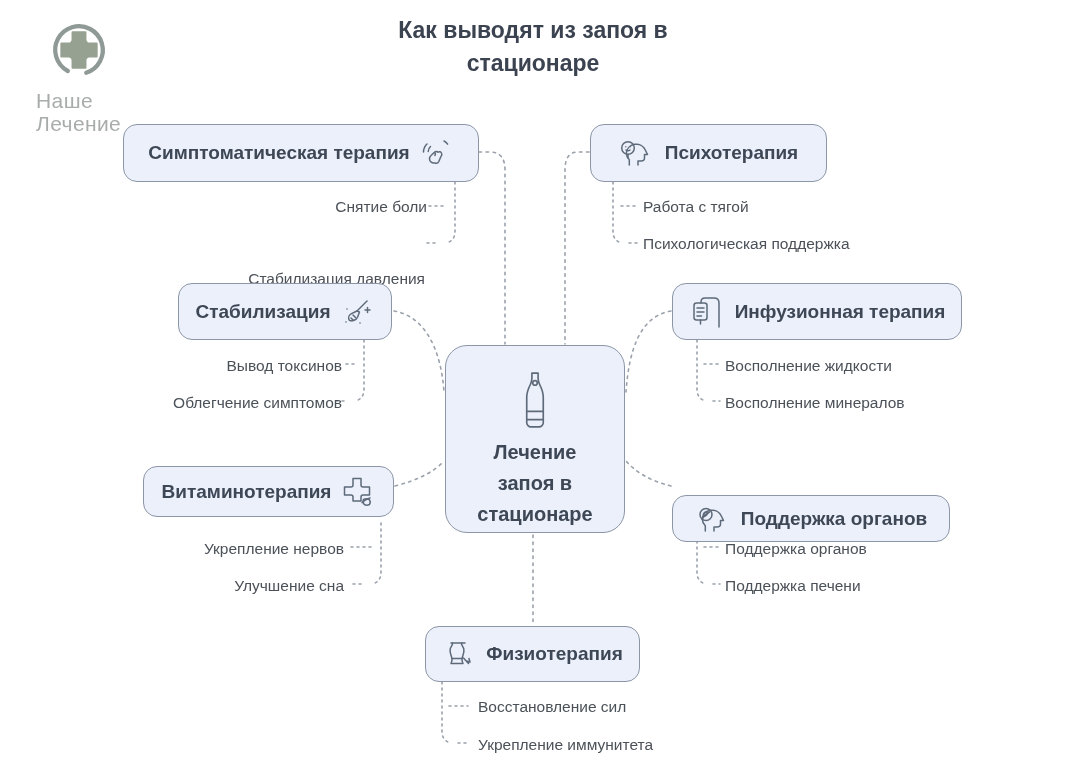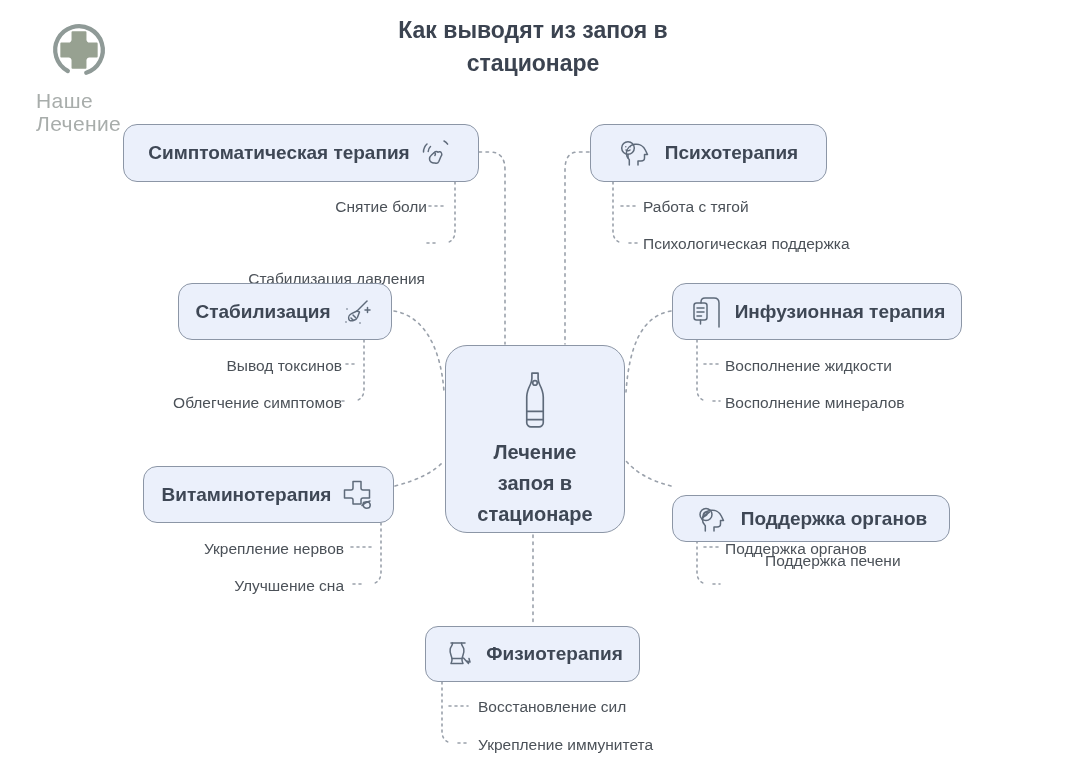--- a/index.html
+++ b/index.html
@@ -17,23 +17,23 @@
   .node{position:absolute;display:flex;align-items:center;justify-content:center;gap:10px;
         background:#EBF0FB;border:1.5px solid #8C96A6;border-radius:14px;
         box-sizing:border-box;padding:0 20px;}
   .node .lbl{color:#3E4755;font-weight:bold;font-size:19px;white-space:nowrap;}
   .ic{display:flex;align-items:center;justify-content:center;flex:0 0 auto;}
 
   .n-symptomatic{left:123px;top:124px;width:356px;height:58px;}
   .n-psycho{left:590px;top:124px;width:237px;height:58px;}
   .n-detox{left:178px;top:283px;width:214px;height:57px;}
   .n-infusion{left:672px;top:283px;width:290px;height:57px;}
-  .n-vitamin{left:143px;top:466px;width:251px;height:57px;}
+  .n-vitamin{left:143px;top:466px;width:251px;height:51px;}
   .n-organs{left:672px;top:466px;width:278px;height:47px;margin-top:29px;}
-  .n-physio{left:425px;top:626px;width:215px;height:56px;border-radius:13px;}
+  .n-physio{left:425px;top:626px;width:215px;height:56px;}
 
   .center-node{position:absolute;left:445px;top:345px;width:180px;height:188px;
         background:#EBF0FB;border:1.5px solid #8C96A6;border-radius:22px;box-sizing:border-box;
         display:flex;flex-direction:column;align-items:center;justify-content:flex-start;padding-top:23px;}
   .center-node .clbl{color:#3E4755;font-weight:bold;font-size:20px;line-height:1.55;text-align:center;margin-top:6px;}
 
   
   .sub{position:absolute;color:#4B5158;font-size:15.5px;white-space:nowrap;}
   .sub.r{text-align:right;}
 </style>
@@ -190,21 +190,21 @@
       <svg width="36" height="32" viewBox="0 0 36 32" fill="none" stroke="#5E6A7A" stroke-width="1.5" stroke-linecap="round" stroke-linejoin="round">
         <path d="M19 28 v-4 h3 c2 0 3.5 -1.2 3.5 -3 v-3.5 h3 l-2.2 -4.5 a10 10 0 0 0 -19 3 c0 3 1.2 5 3 6.8 V28"></path>
         <circle cx="11" cy="11.5" r="6"></circle>
         <path d="M8.5 13.5 c-.8 -2.6 .6 -4.6 3.4 -5 c1 2.6 -.2 4.8 -3.4 5 Z"></path>
         <path d="M7 16 c2 -3 4.5 -5.2 7.5 -7"></path>
       </svg>
     </span>
     <span class="lbl">Поддержка органов</span>
   </div>
   <div class="sub" style="left:725px;top:540px;">Поддержка органов</div>
-  <div class="sub" style="left:725px;top:552px;margin-left:40px;">Поддержка печени</div>
+  <div class="sub" style="left:725px;top:577px;">Поддержка печени</div>
 
   <div class="node n-physio">
     <span class="ic">
       <svg width="34" height="32" viewBox="0 0 34 32" fill="none" stroke="#5E6A7A" stroke-width="1.5" stroke-linecap="round" stroke-linejoin="round">
         <path d="M9 5 h14"></path>
         <path d="M10.5 5 c.3 2.4 -1.8 3.6 -2.3 6 c-.8 4 1.5 6.5 1.8 10 c.2 2 -.4 3.4 -1 4.5 h12 c-.6 -1.1 -1.2 -2.5 -1 -4.5 c.3 -3.5 2.6 -6 1.8 -10 c-.5 -2.4 -2.6 -3.6 -2.3 -6"></path>
         <path d="M10 20.5 h10"></path>
         <path d="M21.5 20 l5 5.5 M24.5 23 l3.5 1 l-1 -3.5"></path>
       </svg>
     </span>

